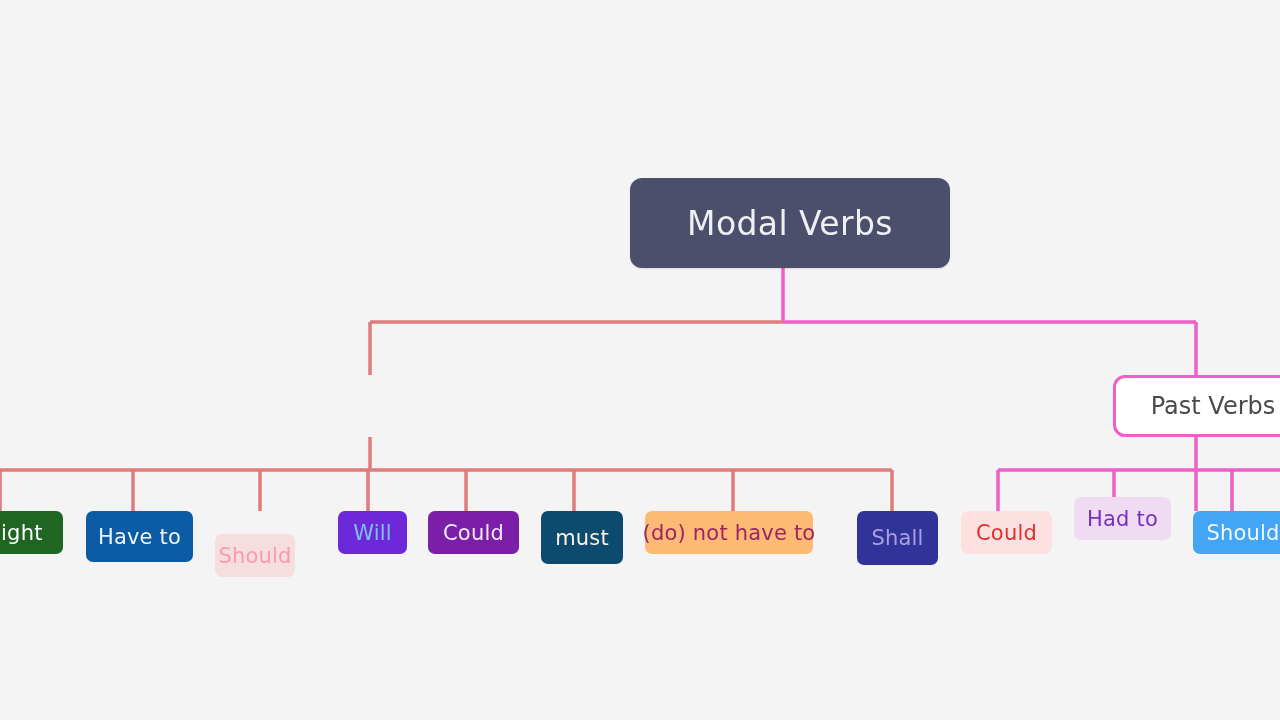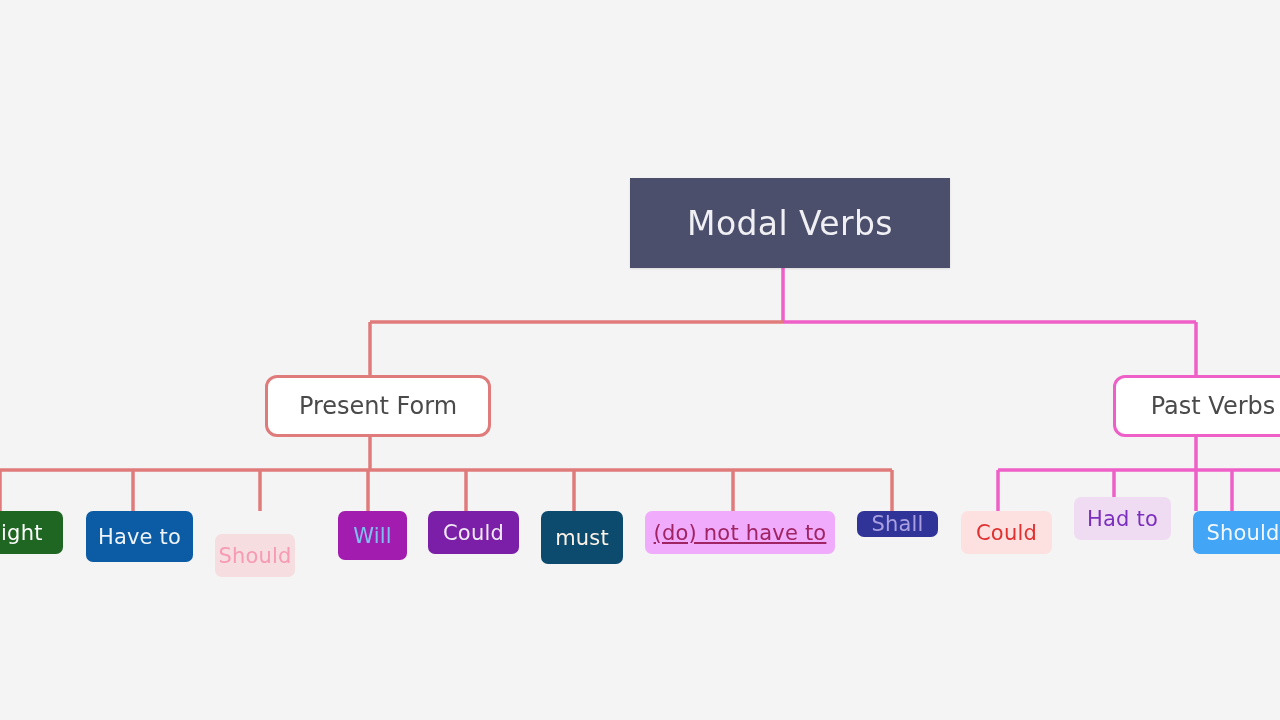--- a/index.html
+++ b/index.html
@@ -33,21 +33,21 @@
     align-items: center;
     justify-content: center;
     box-sizing: border-box;
     white-space: nowrap;
   }
 
   
   .root {
     background: #4b4f6b;
     color: #f0f0f4;
-    border-radius: 0;
+    border-radius: 12px;
     font-size: 33px;
     letter-spacing: 0.4px;
     box-shadow: 0 1px 2px rgba(0,0,0,0.10);
   }
 
   
   .branch {
     background: #ffffff;
     border-radius: 12px;
     border: 3px solid #e07b7b;
@@ -93,51 +93,48 @@
         <line x1="1114" y1="470" x2="1114" y2="511" stroke="#ef5fc8" stroke-width="3.5" stroke-linecap="butt"></line>
         <line x1="1196" y1="470" x2="1196" y2="511" stroke="#ef5fc8" stroke-width="3.5" stroke-linecap="butt"></line>
         <line x1="1232" y1="470" x2="1232" y2="511" stroke="#ef5fc8" stroke-width="3.5" stroke-linecap="butt"></line>
       </g>
   </svg>
 
   <div class="node root" style="left: 630px; top: 178px; width: 320px; height: 90px; background: rgb(75, 79, 107); color: rgb(240, 240, 244);">
     <span>Modal Verbs</span>
   </div>
 
-  <div class="node branch present" style="left: 265px; top: 375px; width: 226px; height: 62px; background: rgb(255, 255, 255); color: rgb(74, 74, 74); border-color: rgb(224, 123, 123);">
-    <span>Present Form</span>
-  </div>
 
   <div class="node branch past" style="left: 1113px; top: 375px; width: 200px; height: 62px; background: rgb(255, 255, 255); color: rgb(74, 74, 74); border-color: rgb(239, 95, 200);">
     <span>Past Verbs</span>
   </div>
 
   <div id="leaf-layer">
       <div class="node leaf" style="left: -40px; top: 511px; width: 103px; height: 43px; background: rgb(30, 102, 34); color: rgb(255, 255, 255);">
         <span>might</span>
       </div>
       <div class="node leaf" style="left: 86px; top: 511px; width: 107px; height: 51px; background: rgb(11, 91, 165); color: rgb(238, 243, 248);">
         <span>Have to</span>
       </div>
       <div class="node leaf" style="left: 215px; top: 534px; width: 80px; height: 43px; background: rgb(245, 221, 224); color: rgb(247, 154, 180);">
         <span>Should</span>
       </div>
-      <div class="node leaf" style="left: 338px; top: 511px; width: 69px; height: 49px; background: #a21caf; color: rgb(125, 192, 240);">
+      <div class="node leaf" style="left: 338px; top: 511px; width: 69px; height: 43px; background: #6d28d9; color: rgb(125, 192, 240);">
         <span>Will</span>
       </div>
       <div class="node leaf" style="left: 428px; top: 511px; width: 91px; height: 43px; background: rgb(123, 31, 168); color: rgb(240, 234, 244);">
         <span>Could</span>
       </div>
       <div class="node leaf" style="left: 541px; top: 511px; width: 82px; height: 53px; background: #0c4a6e; color: rgb(253, 242, 230);">
         <span>must</span>
       </div>
-      <div class="node leaf" style="left: 645px; top: 511px; width: 190px; height: 43px; background: #f0abfc; color: rgb(160, 36, 100); text-decoration: underline;">
+      <div class="node leaf" style="left: 645px; top: 511px; width: 168px; height: 43px; background: #fdba74; color: rgb(160, 36, 100);">
         <span>(do) not have to</span>
       </div>
-      <div class="node leaf" style="left: 857px; top: 511px; width: 81px; height: 26px; background: rgb(48, 52, 153); color: rgb(168, 160, 224);">
+      <div class="node leaf" style="left: 857px; top: 511px; width: 81px; height: 54px; background: rgb(48, 52, 153); color: rgb(168, 160, 224);">
         <span>Shall</span>
       </div>
       <div class="node leaf" style="left: 961px; top: 511px; width: 91px; height: 43px; background: rgb(253, 225, 224); color: rgb(224, 48, 48);">
         <span>Could</span>
       </div>
       <div class="node leaf" style="left: 1074px; top: 497px; width: 97px; height: 43px; background: rgb(240, 220, 242); color: rgb(123, 47, 190);">
         <span>Had to</span>
       </div>
       <div class="node leaf" style="left: 1193px; top: 511px; width: 100px; height: 43px; background: rgb(66, 165, 245); color: rgb(242, 247, 252);">
         <span>Should</span>

